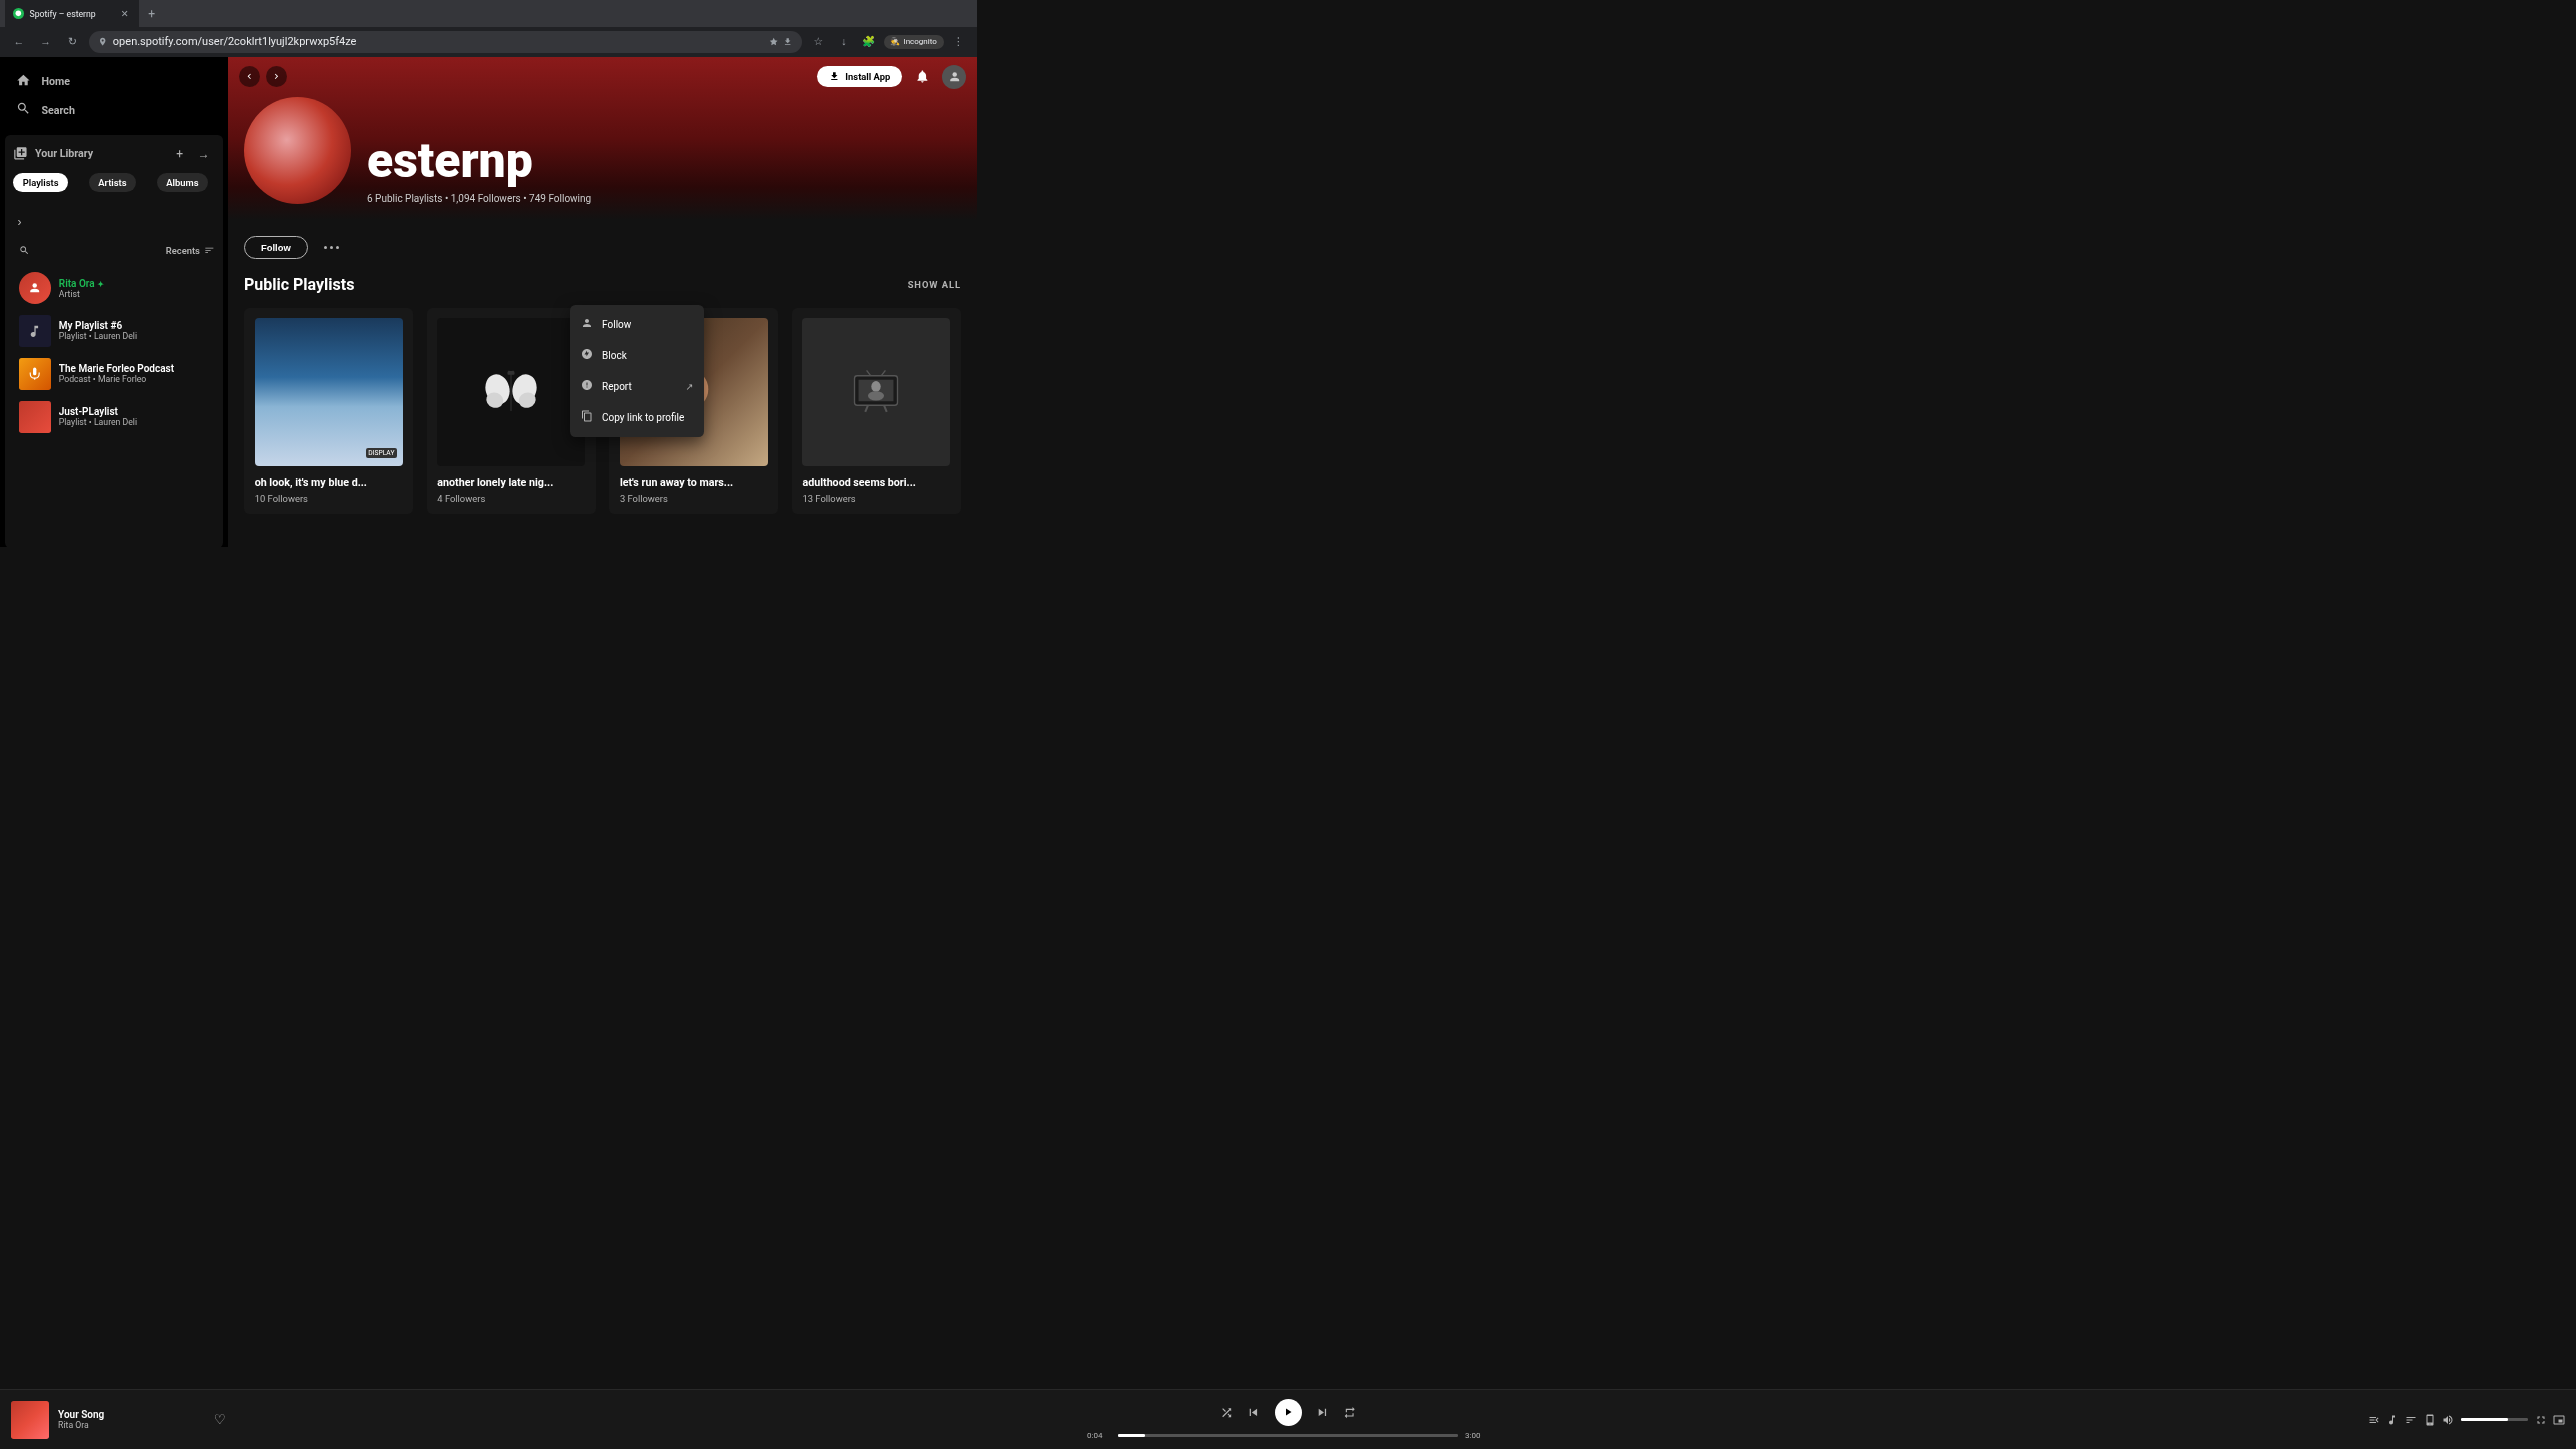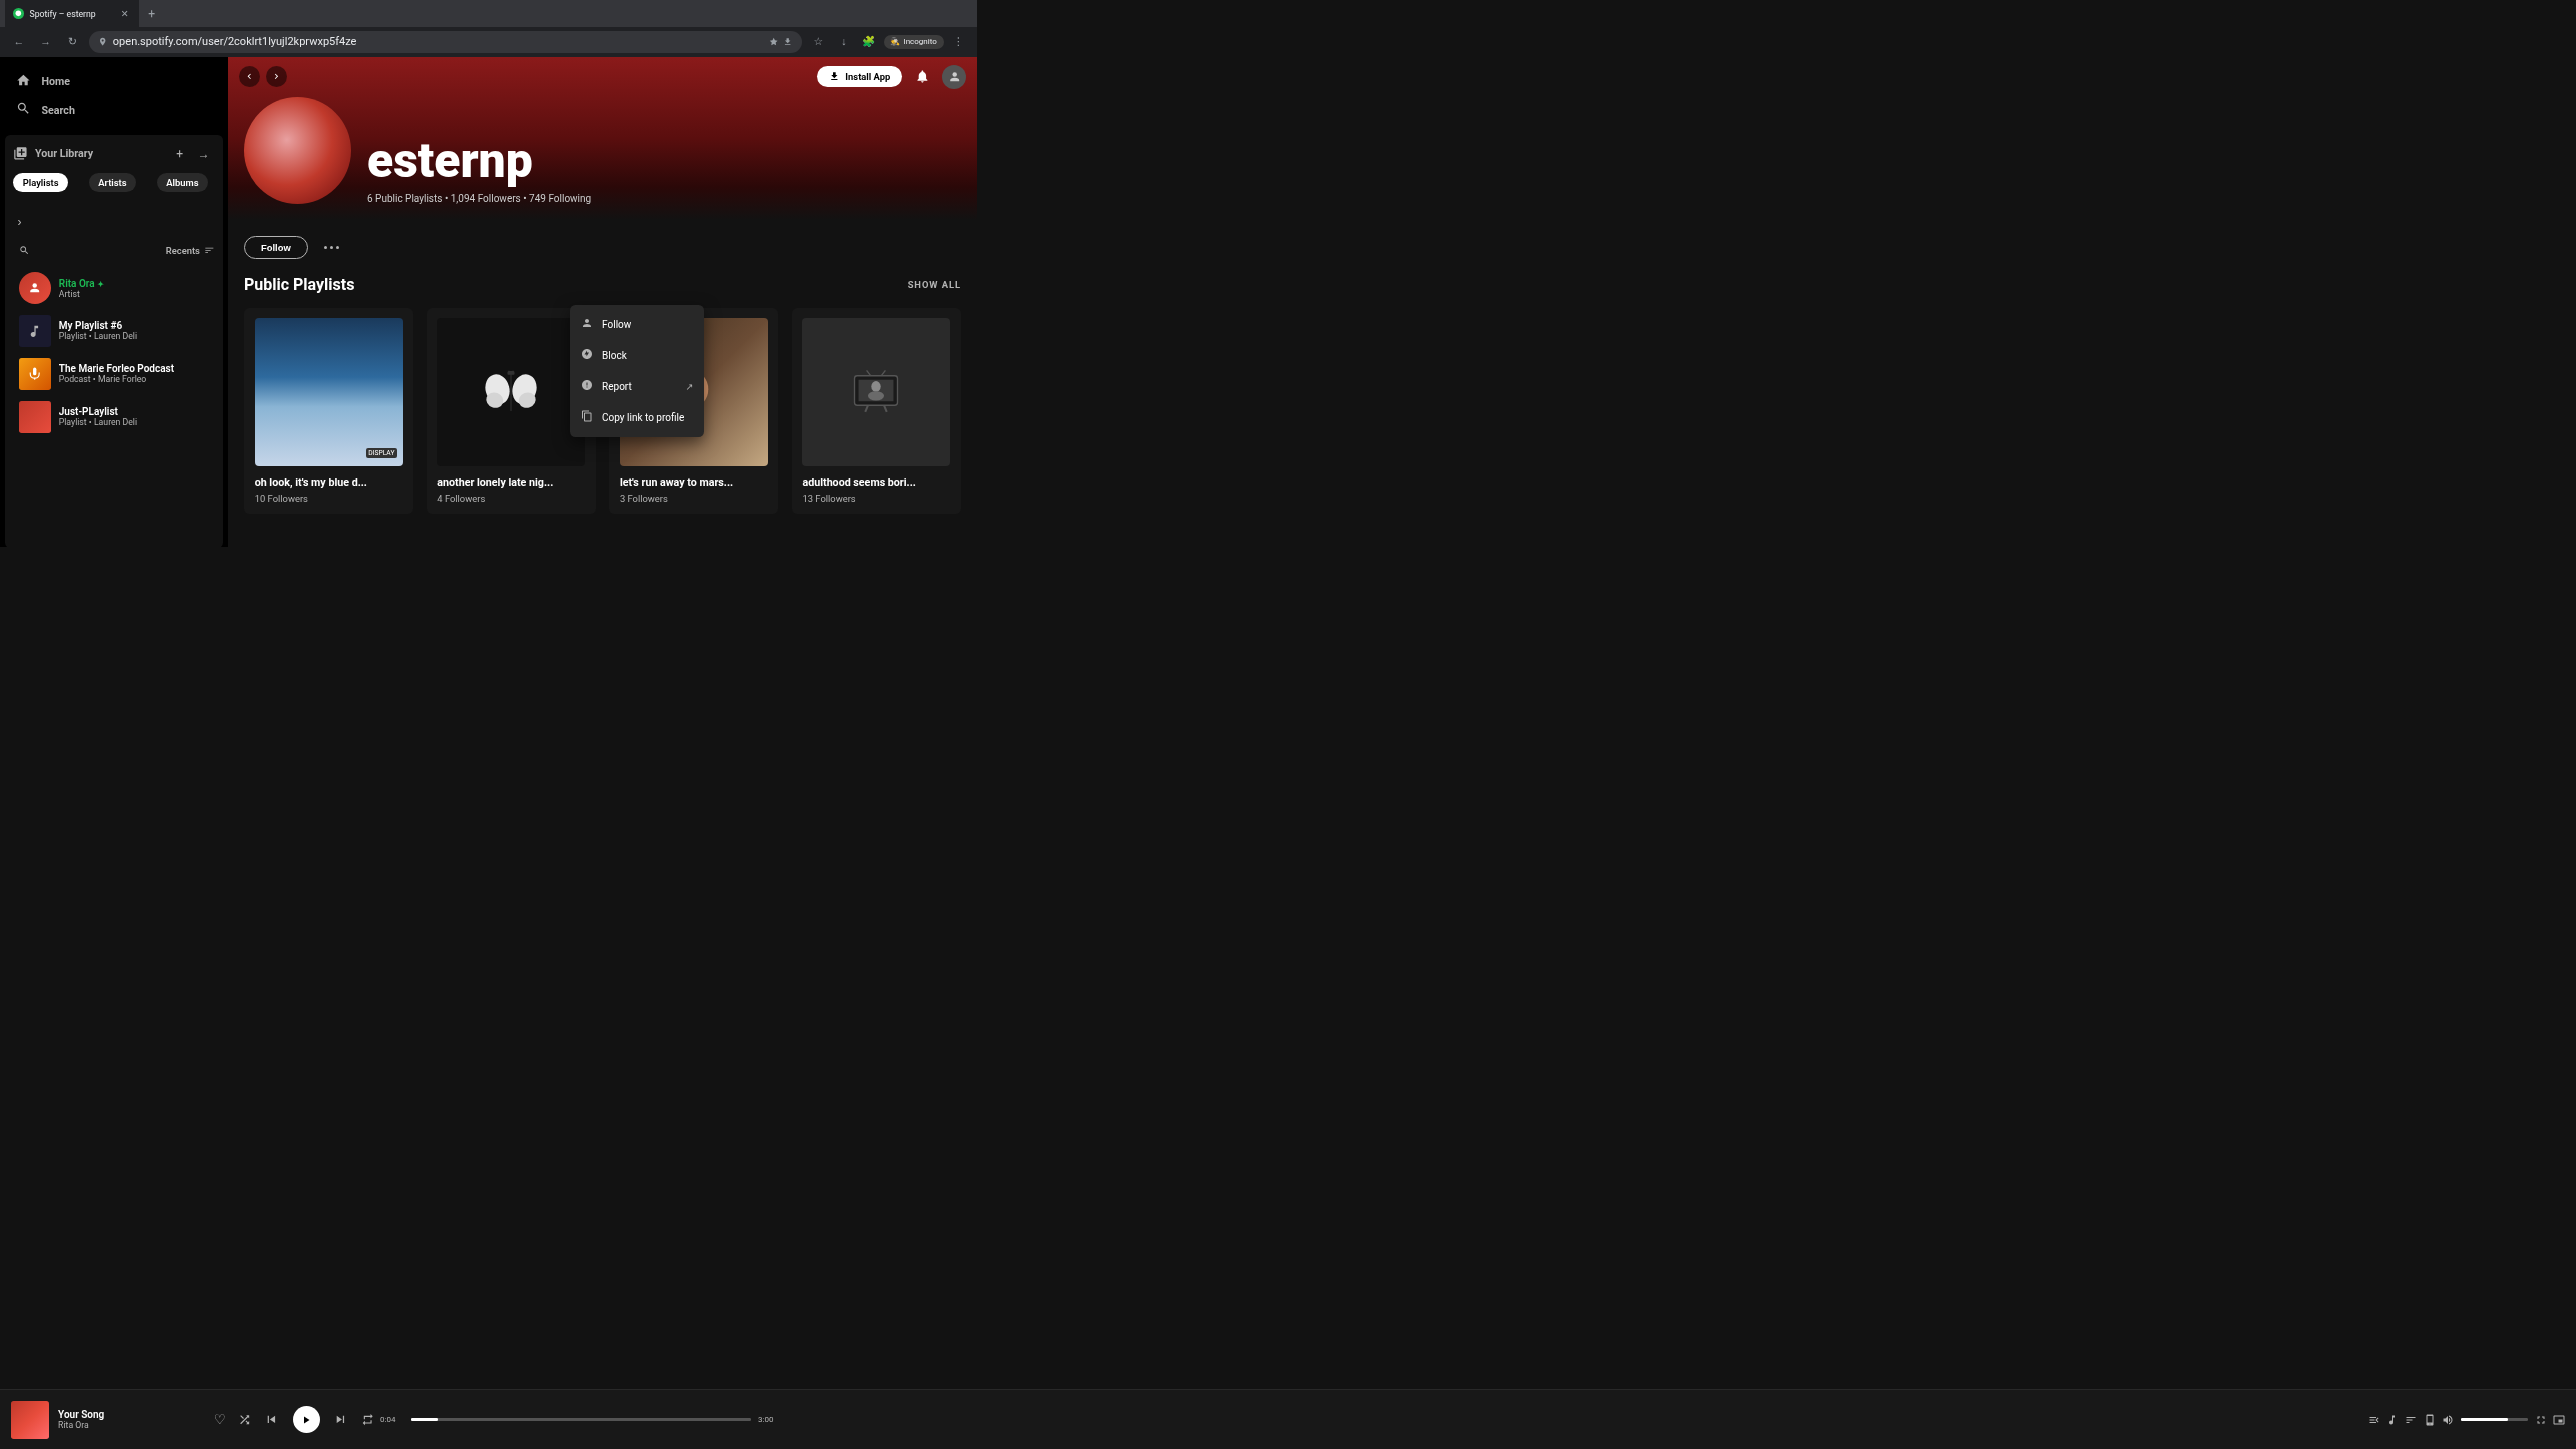--- a/index.html
+++ b/index.html
@@ -559,21 +559,21 @@
       color: #b3b3b3;
     }
     .heart-btn {
       color: #b3b3b3;
       font-size: 13.4px;
       cursor: pointer;
     }
     .player-controls {
       flex: 1;
       display: flex;
-      flex-direction: row;
+      flex-direction: column;
       align-items: center;
       gap: 5.4px;
     }
     .control-btns {
       display: flex;
       align-items: center;
       gap: 13.4px;
     }
     .ctrl-btn {
       color: #b3b3b3;

